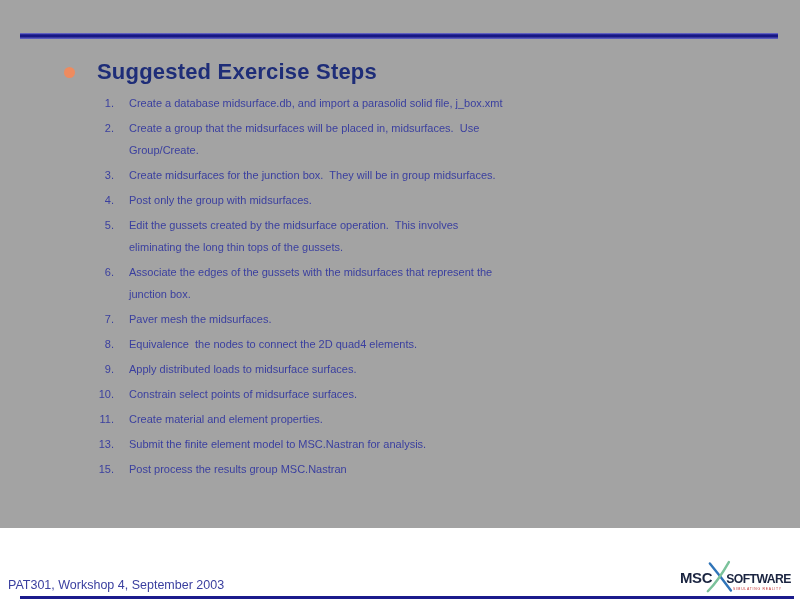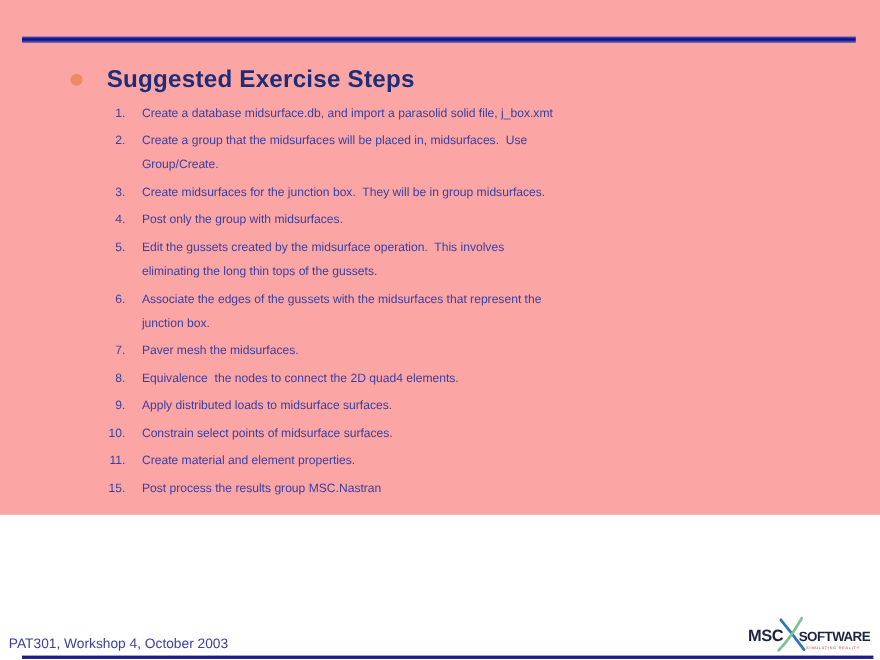--- a/index.html
+++ b/index.html
@@ -7,22 +7,22 @@
     padding: 0;
     width: 800px;
     height: 600px;
     background: #ffffff;
     overflow: hidden;
     font-family: "Liberation Sans", sans-serif;
   }
   .slide {
     position: relative;
     width: 800px;
-    height: 468px;
-    background: #fca5a5;
+    height: 528px;
+    background: #a3a3a3;
   }
   .top-rule {
     position: absolute;
     left: 20px;
     top: 33px;
     width: 758px;
     height: 6px;
     background: linear-gradient(to bottom, #7a7ad4 0%, #1b1b8c 30%, #12127c 55%, #6b6bcc 100%);
   }
   .bottom-rule {
@@ -183,27 +183,31 @@
       </li>
       <li class="step">
         <span class="step-num">10.</span>
         <span class="step-text">Constrain select points of midsurface surfaces.</span>
       </li>
       <li class="step">
         <span class="step-num">11.</span>
         <span class="step-text">Create material and element properties.</span>
       </li>
       <li class="step">
+        <span class="step-num">13.</span>
+        <span class="step-text">Submit the finite element model to MSC.Nastran for analysis.</span>
+      </li>
+      <li class="step">
         <span class="step-num">15.</span>
         <span class="step-text">Post process the results group MSC.Nastran</span>
       </li>
     </ol>
 
   <div class="footer">
-    <span class="footer-left">PAT301, Workshop 4, October 2003</span>
+    <span class="footer-left">PAT301, Workshop 4, September 2003</span>
     <span class="footer-center">WS4-4</span>
   </div>
 
   <div class="logo-wrap">
     <svg width="114" height="34" viewBox="0 0 168 48">
       <path d="M44,4 Q59,22 75,44" stroke="#2f74b8" stroke-width="3.6" fill="none" stroke-linecap="round"></path>
       <path d="M41,45 Q56,30 72,2" stroke="#7bc29b" stroke-width="3.6" fill="none" stroke-linecap="round"></path>
       <text x="0" y="33" class="logo-msc">MSC</text>
       <text x="68" y="33" class="logo-sw">SOFTWARE</text>
       <text x="114" y="43" text-anchor="middle" class="logo-tag">SIMULATING REALITY</text>

